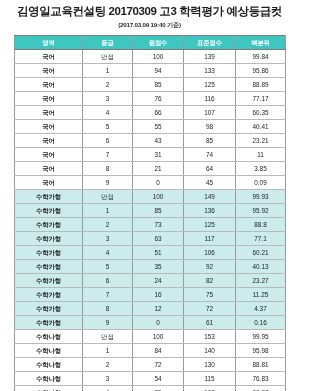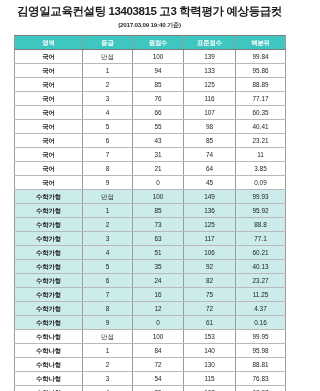--- a/index.html
+++ b/index.html
@@ -92,21 +92,21 @@
   col.c-raw { width: 51px; }
   col.c-std { width: 52px; }
   col.c-pct { width: 50px; }
 </style>
 </head>
 <body>
 
 <div class="page">
 
   <div class="title-block">
-    <div class="doc-title">김영일교육컨설팅 13403815 고3 학력평가 예상등급컷</div>
+    <div class="doc-title">김영일교육컨설팅 20170309 고3 학력평가 예상등급컷</div>
     <div class="doc-subtitle">(2017.03.09 19:40 기준)</div>
   </div>
 
   <div class="table-wrap">
     <table class="grade-table">
       <colgroup>
         <col class="c-area">
         <col class="c-grade">
         <col class="c-raw">
         <col class="c-std">

